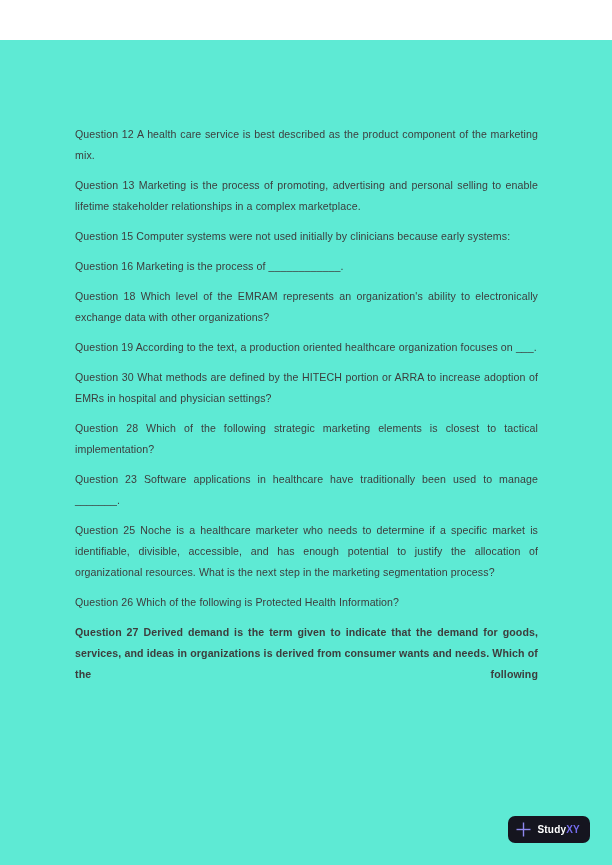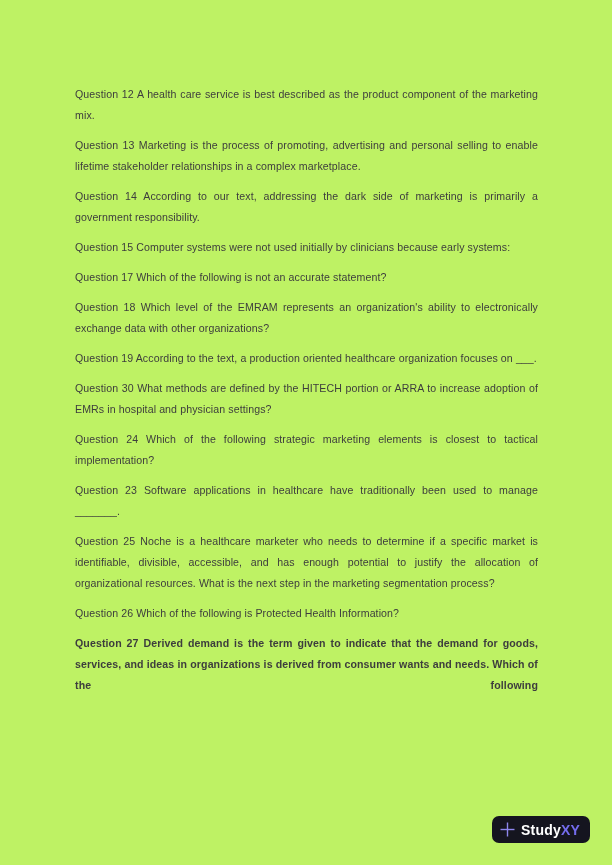--- a/index.html
+++ b/index.html
@@ -11,21 +11,22 @@
   body {
     width: 612px;
     height: 865px;
     position: relative;
     overflow: hidden;
     font-family: "Liberation Sans", sans-serif;
   }
   .page {
     position: absolute;
     inset: 0;
-    background: #bef264;
+    background: #5eead4;
+    margin-top: 40px;
   }
   .content {
     position: absolute;
     top: 84px;
     left: 75px;
     width: 463px;
   }
   .content p {
     margin: 0 0 9px 0;
     font-size: 10.6px;
@@ -52,43 +53,42 @@
     gap: 6px;
   }
   .brand-badge .plus {
     display: inline-flex;
     align-items: center;
     justify-content: center;
     width: 15px;
     height: 15px;
   }
   .brand-badge .wordmark {
-    font-size: 14px;
+    font-size: 10px;
     font-weight: 700;
     letter-spacing: 0.2px;
     line-height: 1;
     white-space: nowrap;
   }
   .brand-badge .study { color: #ffffff; }
   .brand-badge .xy { color: #746ced; }
 </style>
 </head>
 <body>
 
 <div class="page">
   <div class="content">
     <p>Question 12 A health care service is best described as the product component of the marketing mix.</p>
     <p>Question 13 Marketing is the process of promoting, advertising and personal selling to enable lifetime stakeholder relationships in a complex marketplace.</p>
-    <p>Question 14 According to our text, addressing the dark side of marketing is primarily a government responsibility.</p>
     <p>Question 15 Computer systems were not used initially by clinicians because early systems:</p>
-    <p>Question 17 Which of the following is not an accurate statement?</p>
+    <p>Question 16 Marketing is the process of ____________.</p>
     <p>Question 18 Which level of the EMRAM represents an organization's ability to electronically exchange data with other organizations?</p>
     <p>Question 19 According to the text, a production oriented healthcare organization focuses on ___.</p>
     <p>Question 30 What methods are defined by the HITECH portion or ARRA to increase adoption of EMRs in hospital and physician settings?</p>
-    <p>Question 24 Which of the following strategic marketing elements is closest to tactical implementation?</p>
+    <p>Question 28 Which of the following strategic marketing elements is closest to tactical implementation?</p>
     <p>Question 23 Software applications in healthcare have traditionally been used to manage _______.</p>
     <p>Question 25 Noche is a healthcare marketer who needs to determine if a specific market is identifiable, divisible, accessible, and has enough potential to justify the allocation of organizational resources. What is the next step in the marketing segmentation process?</p>
     <p>Question 26 Which of the following is Protected Health Information?</p>
     <p class="continued">Question 27 Derived demand is the term given to indicate that the demand for goods, services, and ideas in organizations is derived from consumer wants and needs. Which of the following</p>
   </div>
 
   <div class="brand-badge">
     <span class="plus">
       <svg width="15" height="15" viewBox="0 0 15 15" aria-hidden="true">
         <line x1="7.5" y1="0.5" x2="7.5" y2="14.5" stroke="#8e87ee" stroke-width="1.4"></line>

